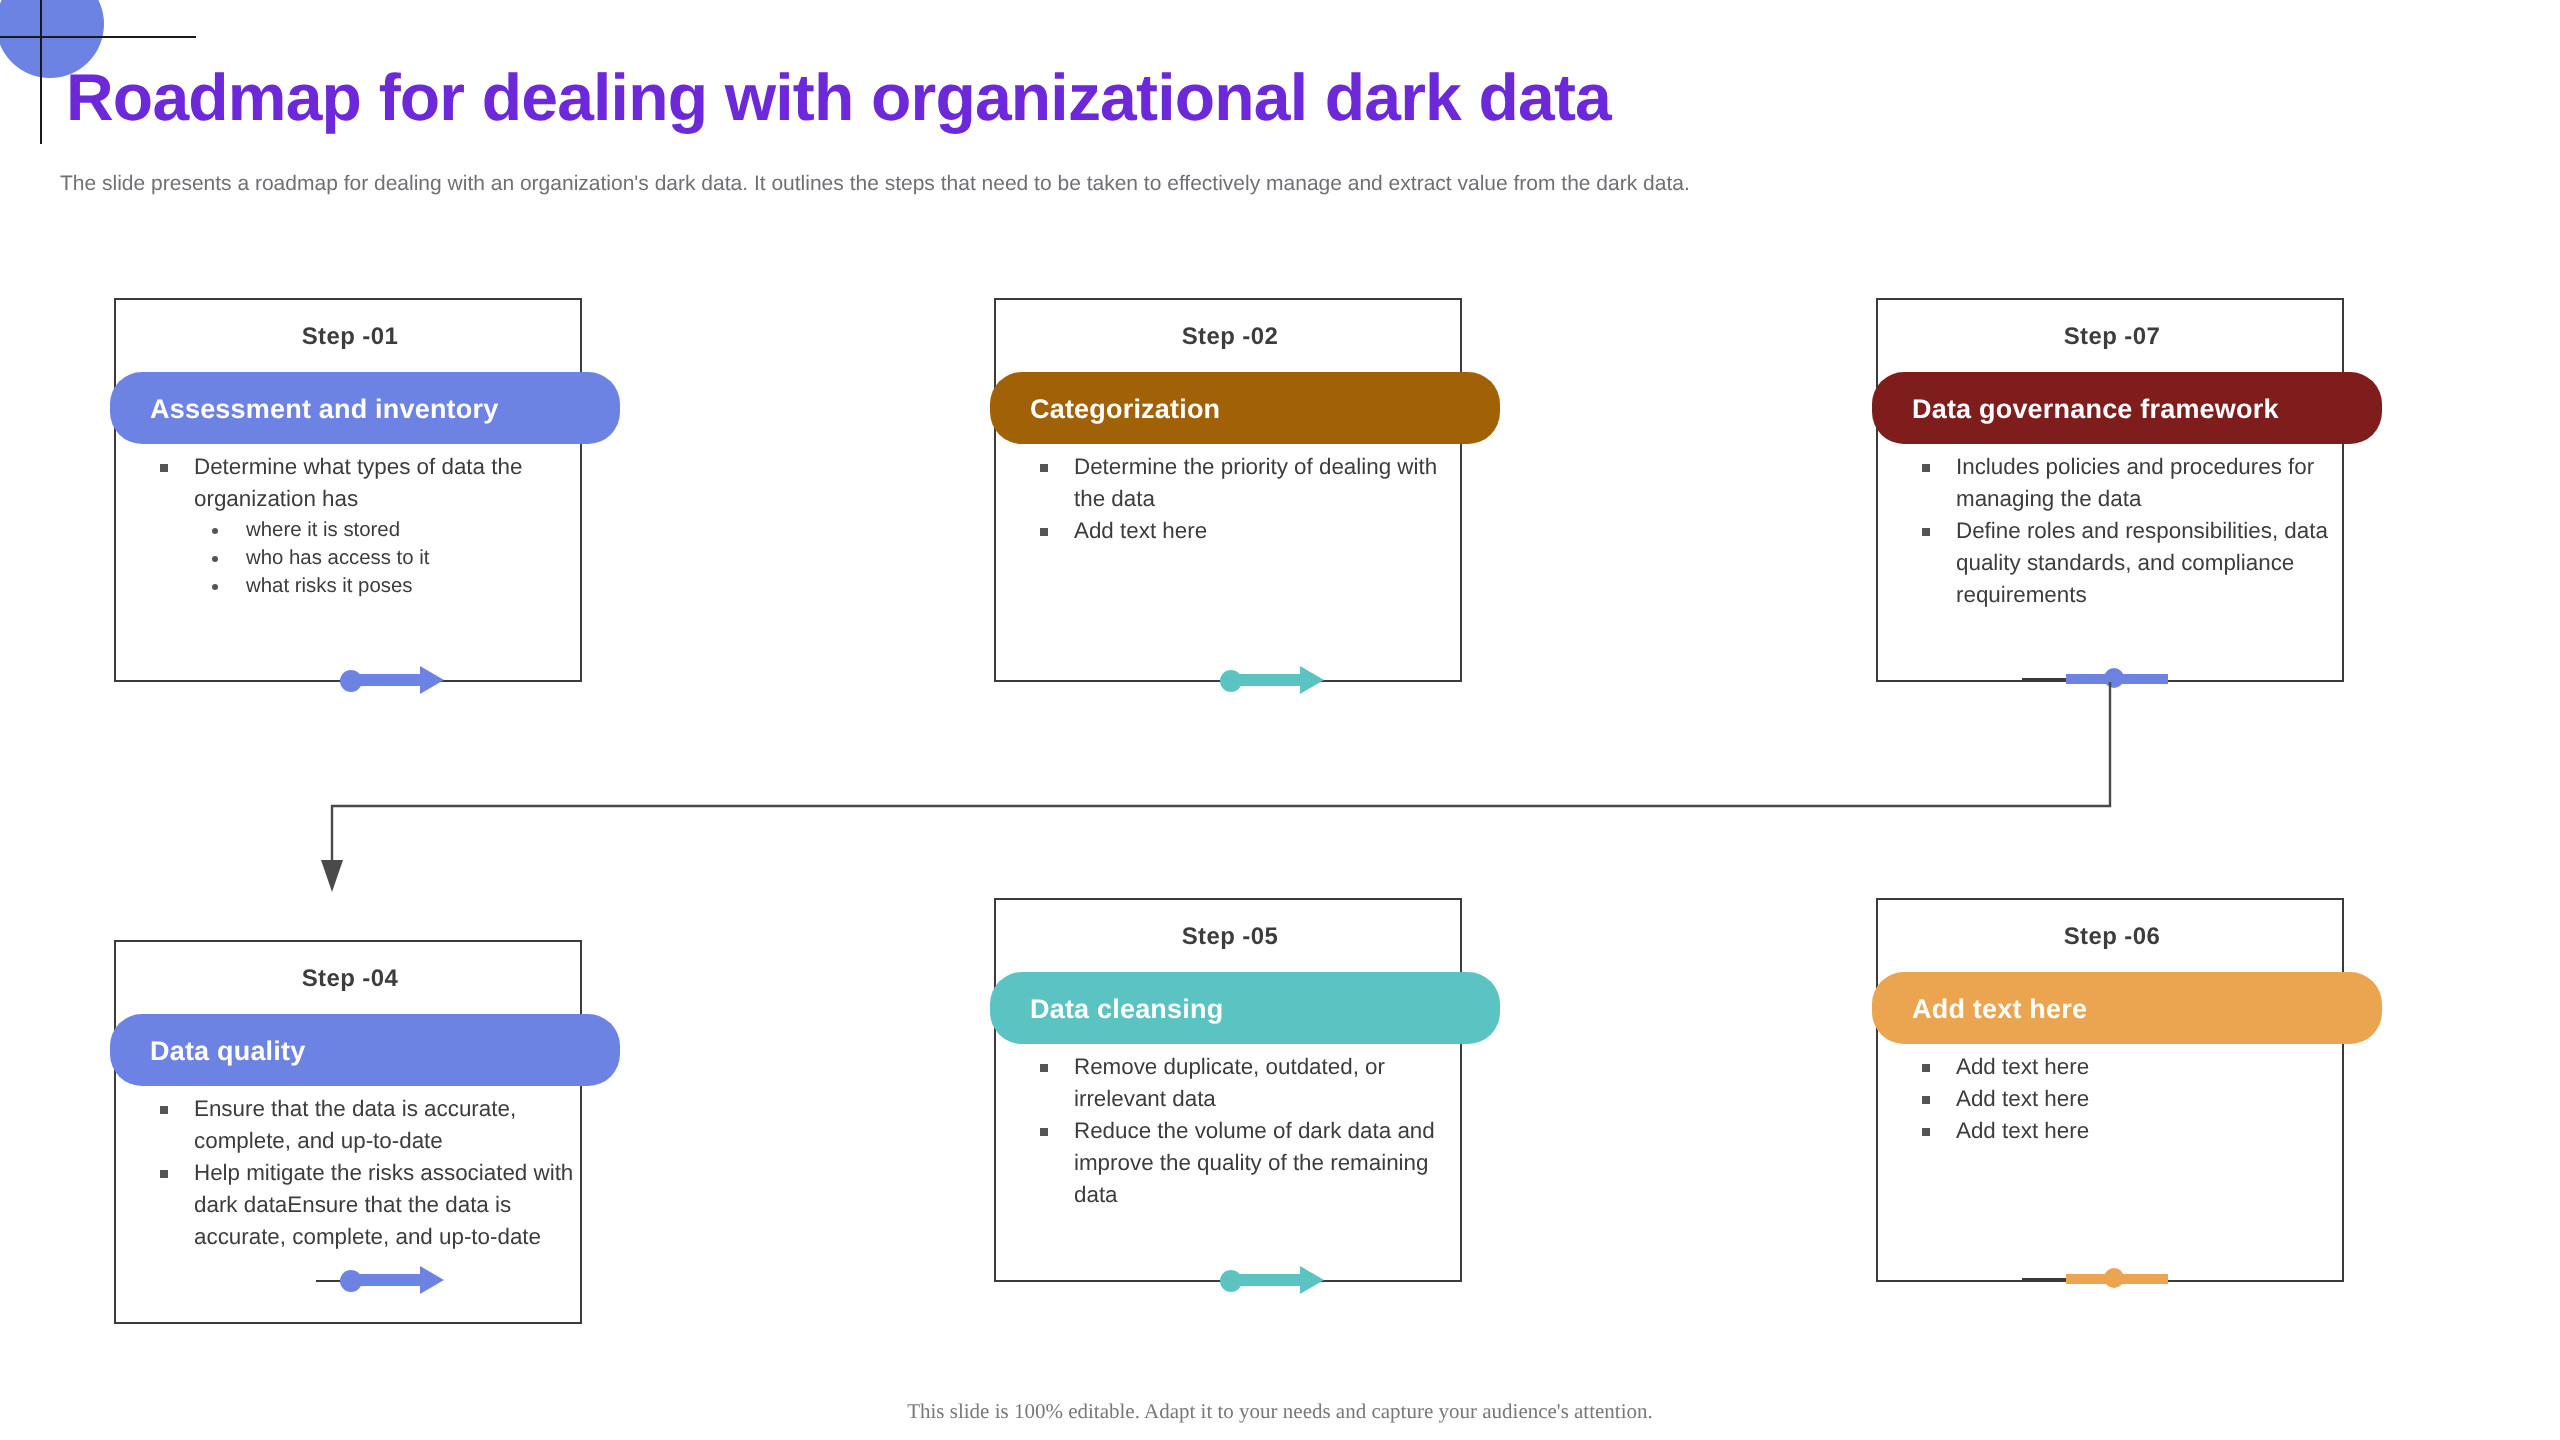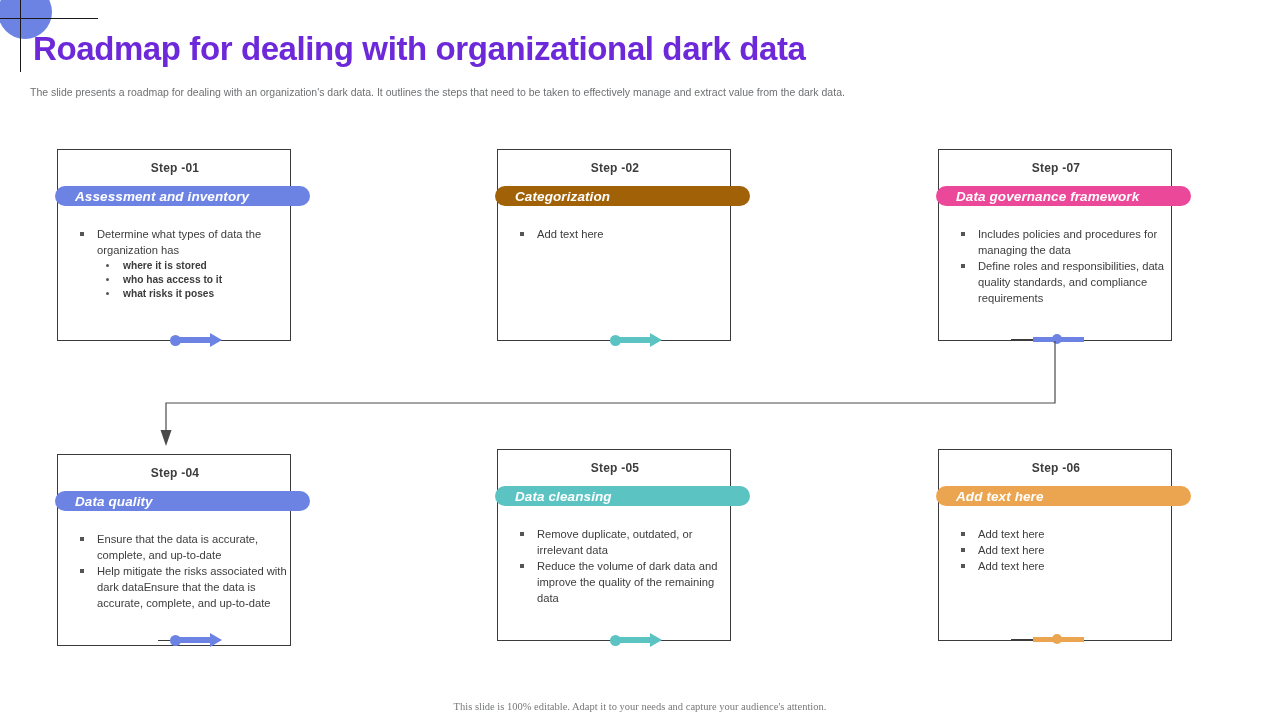--- a/index.html
+++ b/index.html
@@ -47,45 +47,44 @@
   }
   .card-title {
     position: absolute; left: 0; top: 0;
     width: 234px; height: 36px;
     display: flex; align-items: center; justify-content: center;
     font-size: 12px; font-weight: bold; color: #3d3d3d;
     letter-spacing: 0.2px;
   }
   .card-pill {
     position: absolute; left: -3px; top: 36px;
-    width: 255px; height: 20px;
+    width: 255px; height: 36px;
     border-radius: 16px;
     display: flex; align-items: center;
     padding-left: 20px;
     font-size: 13.5px; font-weight: bold; color: #ffffff;
     letter-spacing: 0.1px;
-    font-style: italic;
   }
   .card-body {
     position: absolute; left: 18px; top: 76px;
     width: 212px;
   }
   ul.bullets { list-style: none; }
   ul.bullets > li {
     position: relative;
     padding-left: 21px;
     font-size: 11.2px; line-height: 16px; color: #3c3c3c;
     margin-bottom: 0px;
   }
   ul.bullets > li > .bsq {
     position: absolute; left: 4px; top: 6px;
     width: 4px; height: 4px; background: #555;
   }
   ul.sub {
-    list-style: none; margin-top: 1px; font-weight: bold;
+    list-style: none; margin-top: 1px;
   }
   ul.sub > li {
     position: relative;
     padding-left: 26px;
     font-size: 10.2px; line-height: 14px; color: #3c3c3c;
   }
   ul.sub > li > .bdot {
     position: absolute; left: 9px; top: 5px;
     width: 3px; height: 3px; border-radius: 50%; background: #555;
   }
@@ -168,47 +167,48 @@
         <span class="stub"></span>
         <span class="dot" style="background:#6C83E3"></span>
         <span class="bar" style="background:#6C83E3"></span>
         <span class="head"></span>
       </div>
       <div class="card" style="left: 497px; top: 149px;">
         <div class="card-title">Step -02</div>
         <div class="card-pill" style="background: #a16207;">Categorization</div>
         <div class="card-body">
           <ul class="bullets">
+            <li><span class="bsq"></span><span>Determine the priority of dealing with the data</span></li>
             <li><span class="bsq"></span><span>Add text here</span></li>
           </ul>
         </div>
       </div>
       <div class="conn" style="position: absolute; left: 598px; top: 333px; width: 70px; height: 15px; color: rgb(92, 195, 195);">
         <span class="stub"></span>
         <span class="dot" style="background:#5CC3C3"></span>
         <span class="bar" style="background:#5CC3C3"></span>
         <span class="head"></span>
       </div>
       <div class="card" style="left: 938px; top: 149px;">
         <div class="card-title">Step -07</div>
-        <div class="card-pill" style="background: #ec4899;">Data governance framework</div>
+        <div class="card-pill" style="background: #7f1d1d;">Data governance framework</div>
         <div class="card-body">
           <ul class="bullets">
             <li><span class="bsq"></span><span>Includes policies and procedures for managing the data</span></li>
             <li><span class="bsq"></span><span>Define roles and responsibilities, data quality standards, and compliance requirements</span></li>
           </ul>
         </div>
       </div>
       <div class="conn conn-flat" style="position: absolute; left: 1033px; top: 333px; width: 70px; height: 15px; color: rgb(108, 131, 227);">
         <span class="stubL"></span>
         <span class="barL" style="background:#6C83E3"></span>
         <span class="dot2" style="background:#6C83E3"></span>
         <span class="barR" style="background:#6C83E3"></span>
       </div>
-      <div class="card" style="left: 57px; top: 454px;">
+      <div class="card" style="left: 57px; top: 470px;">
         <div class="card-title">Step -04</div>
         <div class="card-pill" style="background: rgb(108, 131, 227);">Data quality</div>
         <div class="card-body">
           <ul class="bullets">
             <li><span class="bsq"></span><span>Ensure that the data is accurate, complete, and up-to-date</span></li>
             <li><span class="bsq"></span><span>Help mitigate the risks associated with dark dataEnsure that the data is accurate, complete, and up-to-date</span></li>
           </ul>
         </div>
       </div>
       <div class="conn" style="position: absolute; left: 158px; top: 633px; width: 70px; height: 15px; color: rgb(108, 131, 227);">

